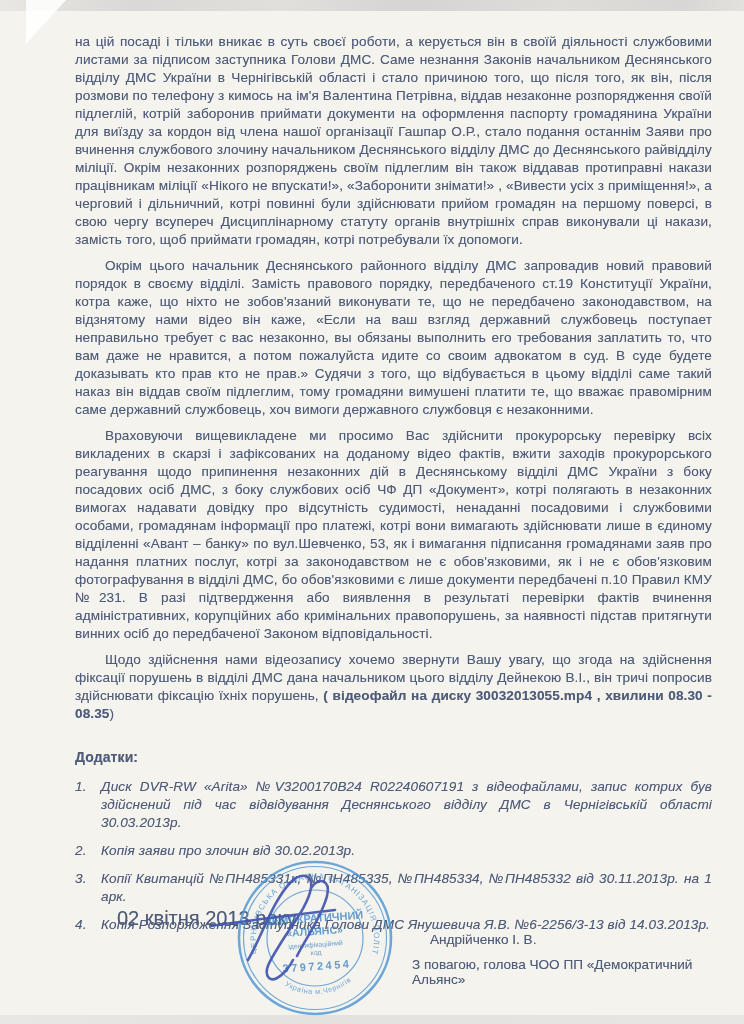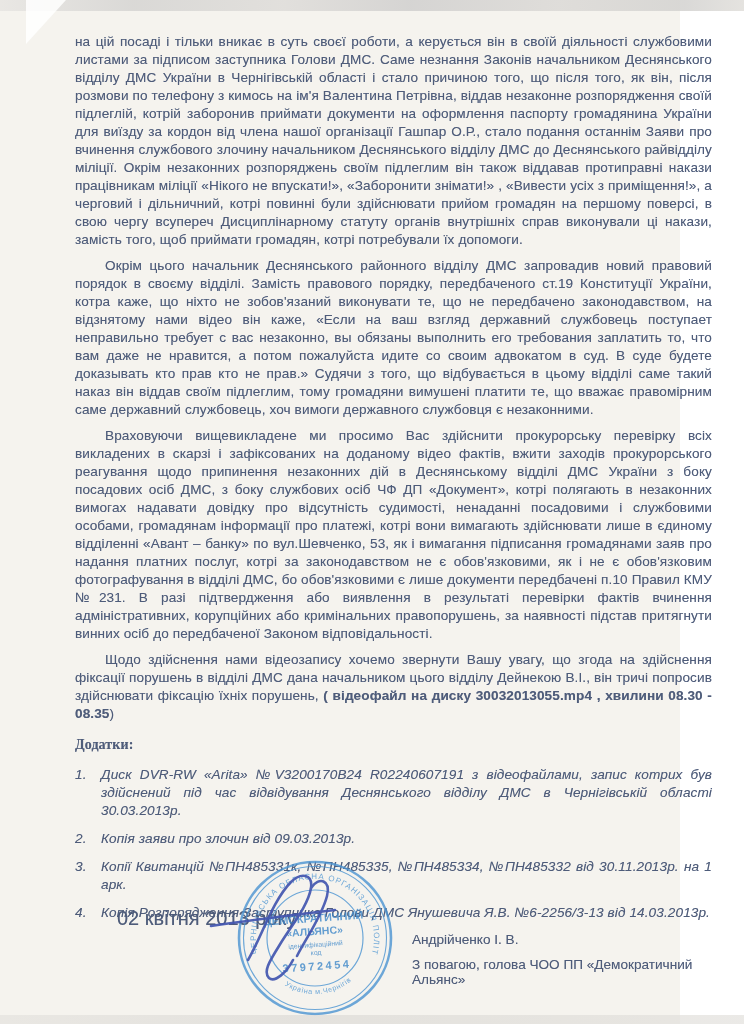--- a/index.html
+++ b/index.html
@@ -1,41 +1,41 @@
 <!DOCTYPE html>
 <html style="--paper: #f5f3ee; --ink: #4e5c7a; --stamp-blue: #4b94d2; --stamp-dark: #3f88c9; --signature-ink: #4356b0;"><head>
 <meta charset="utf-8">
 <style>
   html,body{margin:0;padding:0;width:744px;height:1024px;overflow:hidden;
     font-family:"Liberation Sans",sans-serif;}
-  .page{position:relative;width:680px;height:1024px;
+  .page{position:relative;width:744px;height:1024px;
     background:var(--paper,#f5f3ee);color:var(--ink,#4e5c7a);}
   .scan-band-top{position:absolute;left:0;top:0;width:744px;height:11px;
     background:linear-gradient(90deg,#e7e5e2 0%,#d5d4d2 18%,#dedcd9 38%,#d0cfce 55%,#dbd9d6 75%,#d3d2d0 92%,#e0deda 100%);
     opacity:.85;}
   .scan-band-bottom{position:absolute;left:0;bottom:0;width:744px;height:9px;
     background:linear-gradient(90deg,#e4e2de,#dcdad6 40%,#e2e0dc);opacity:.7;}
   .page-fold{position:absolute;left:26px;top:0;width:0;height:0;
     border-top:44px solid rgba(255,255,255,.85);border-right:40px solid transparent;}
   .body-text{position:absolute;left:75px;top:33px;width:637px;
     font-size:13.6px;line-height:18px;text-align:justify;letter-spacing:.1px;
     text-shadow:0 0 .6px rgba(78,92,122,.45);}
   .para{margin:0 0 8px 0;}
   .para.indent{text-indent:30px;}
   .seg-italic{}
   .seg-bold{font-weight:bold;}
-  .attachments-heading{margin:13px 0 0 0;font-weight:bold;font-size:14px;font-family:Liberation Serif, serif;}
+  .attachments-heading{margin:25px 0 0 0;font-weight:bold;font-size:14px;}
   .attachments-list{list-style:none;counter-reset:att;margin:12px 0 0 0;padding:0;font-style:italic;}
   .attachment-item{display:grid;grid-template-columns:26px 1fr;margin:0 0 10px 0;}
   .attachment-item::before{counter-increment:att;content:counter(att) ".";}
   .footer-date{position:absolute;left:117px;top:907px;font-size:20px;
     text-shadow:0 0 .6px rgba(78,92,122,.45);}
   .footer-closing{position:absolute;left:412px;top:957px;width:310px;font-size:13.6px;
     text-shadow:0 0 .6px rgba(78,92,122,.45);}
-  .footer-signer{position:absolute;left:412px;top:932px;font-size:13.6px;
+  .footer-signer{position:absolute;left:430px;top:932px;font-size:13.6px;
     text-shadow:0 0 .6px rgba(78,92,122,.45);}
   .stamp-svg{position:absolute;left:235px;top:858px;width:160px;height:160px;opacity:.8;
     font-family:"Liberation Sans",sans-serif;}
   .signature-svg{position:absolute;left:203px;top:860px;width:218px;height:135px;opacity:.92;}
 </style>
 </head>
 <body>
 
 <div class="page">
 
@@ -49,21 +49,21 @@
     <p class="para indent"><span>Щодо здійснення нами відеозапису хочемо звернути Вашу увагу, що згода на здійснення фіксації порушень в відділі ДМС дана начальником цього відділу Дейнекою В.І., він тричі попросив здійснювати фіксацію їхніх порушень, </span><span class="seg-bold">( відеофайл на диску 30032013055.mp4 , хвилини 08.30 - 08.35</span><span>)</span></p>
 
     <p class="attachments-heading">Додатки:</p>
     <ol class="attachments-list">
 
         <li class="attachment-item">
           <span>Диск DVR-RW «Arita» №V3200170B24 R02240607191 з відеофайлами, запис котрих був здійснений під час відвідування Деснянського відділу ДМС в Чернігівській області 30.03.2013р.</span>
         </li>
 
         <li class="attachment-item">
-          <span>Копія заяви про злочин від 09.03.2013р.</span>
+          <span>Копія заяви про злочин від 30.02.2013р.</span>
         </li>
 
         <li class="attachment-item">
           <span>Копії Квитанцій №ПН485331к, №ПН485335, №ПН485334, №ПН485332 від 30.11.2013р. на 1 арк.</span>
         </li>
 
         <li class="attachment-item">
           <span>Копія Розпорядження Заступника Голови ДМС Янушевича Я.В. №6-2256/3-13 від 14.03.2013р.</span>
         </li>
       </ol>

